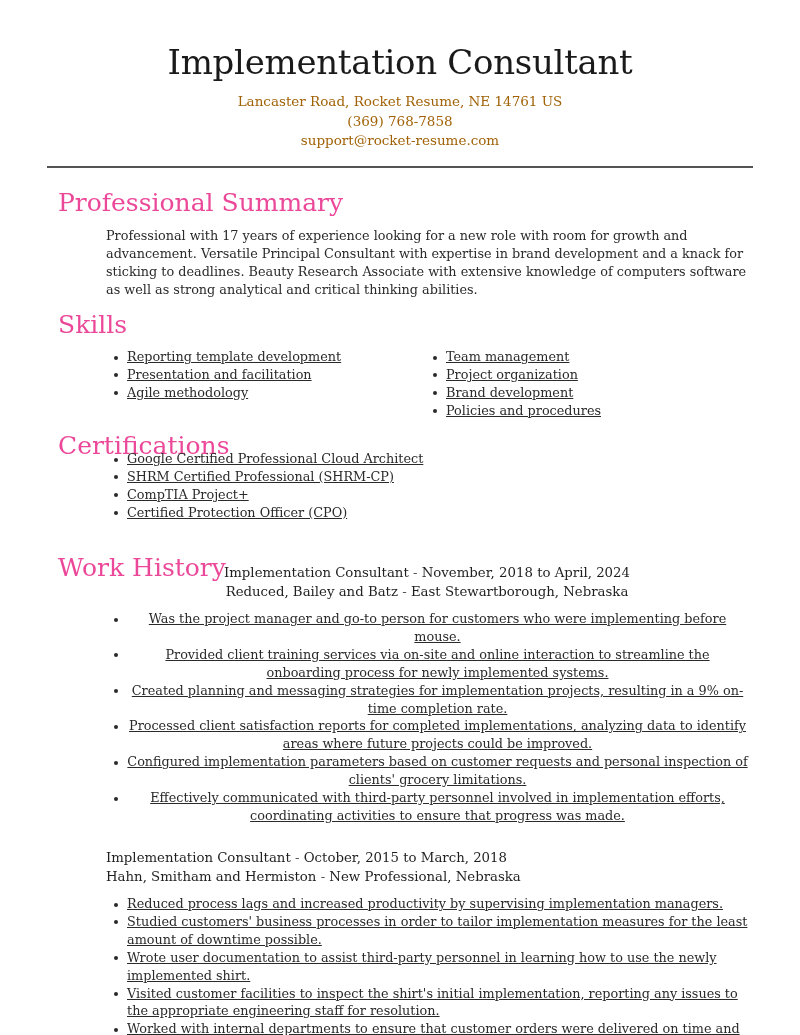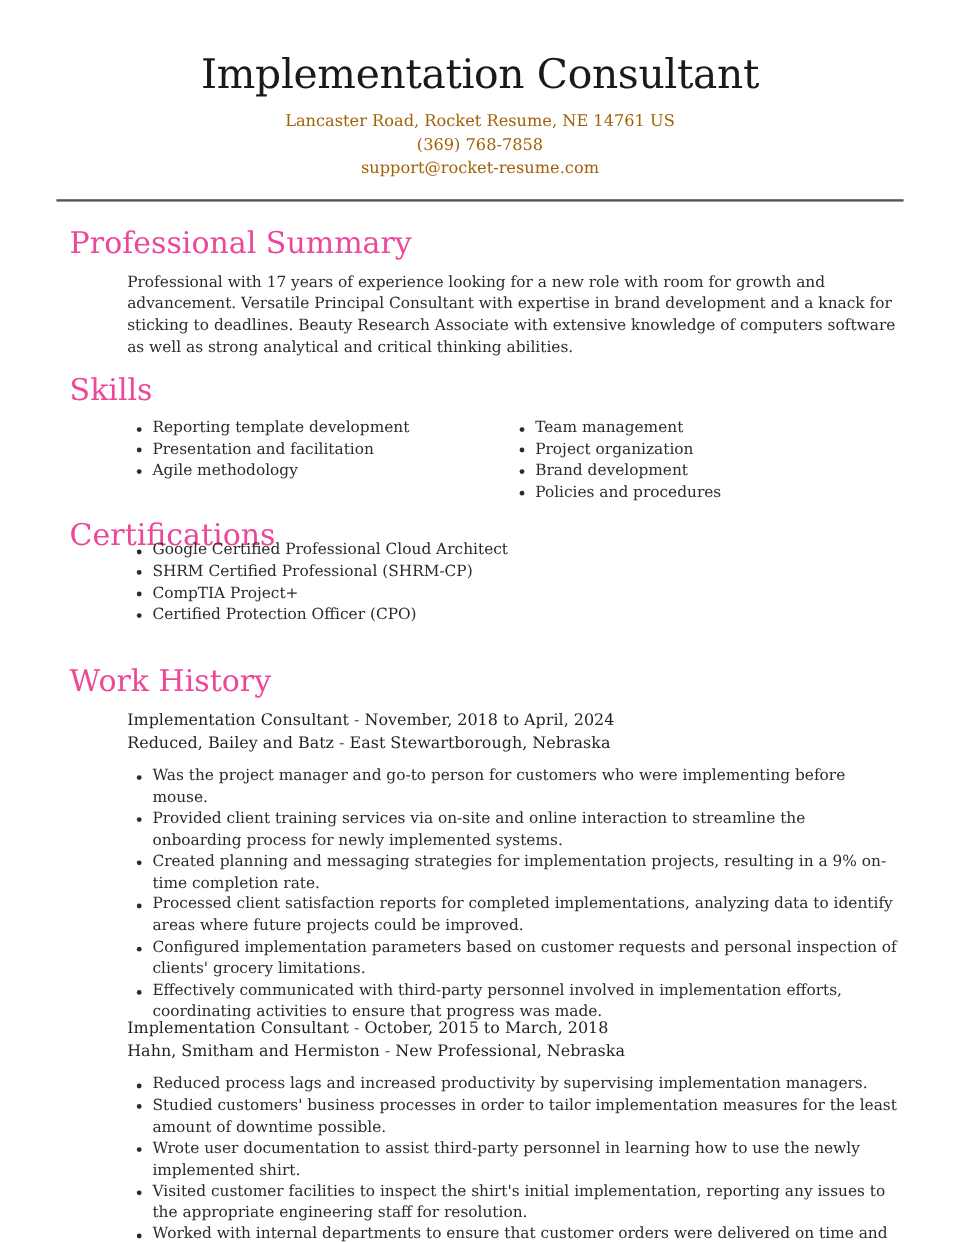--- a/index.html
+++ b/index.html
@@ -44,20 +44,21 @@
     left: 106px;
     right: 52px;
     font-size: 12.8px;
     line-height: 17.9px;
     color: #2a2a2a;
   }
   ul.bullets { list-style: none; }
   ul.bullets li {
     position: relative;
     padding-left: 21px;
+    text-decoration: underline;
   }
   ul.bullets li::before {
     content: "";
     position: absolute;
     left: 8px;
     top: 7.5px;
     width: 4px;
     height: 4px;
     border-radius: 50%;
     background: #2a2a2a;
@@ -101,21 +102,21 @@
 <h2 class="section-title" style="top:431px;">Certifications</h2>
 <ul class="body-block bullets" style="top:450px;">
   <li>Google Certified Professional Cloud Architect</li>
   <li>SHRM Certified Professional (SHRM-CP)</li>
   <li>CompTIA Project+</li>
   <li>Certified Protection Officer (CPO)</li>
 </ul>
 
 <h2 class="section-title" style="top:553px;">Work History</h2>
 
-<div class="body-block" style="top:592px;">
+<div class="body-block" style="top:564px;text-align:center;">
   <div class="job-head">
     <span>Implementation Consultant</span><span class="sep"> - </span><span>November, 2018 to April, 2024</span>
   </div>
   <div class="job-head">
     <span>Reduced, Bailey and Batz</span><span class="sep"> - </span><span>East Stewartborough, Nebraska</span>
   </div>
   <ul class="bullets" style="margin-top:9px;">
     <li>Was the project manager and go-to person for customers who were implementing before mouse.</li>
     <li>Provided client training services via on-site and online interaction to streamline the onboarding process for newly implemented systems.</li>
     <li>Created planning and messaging strategies for implementation projects, resulting in a 9% on-time completion rate.</li>

